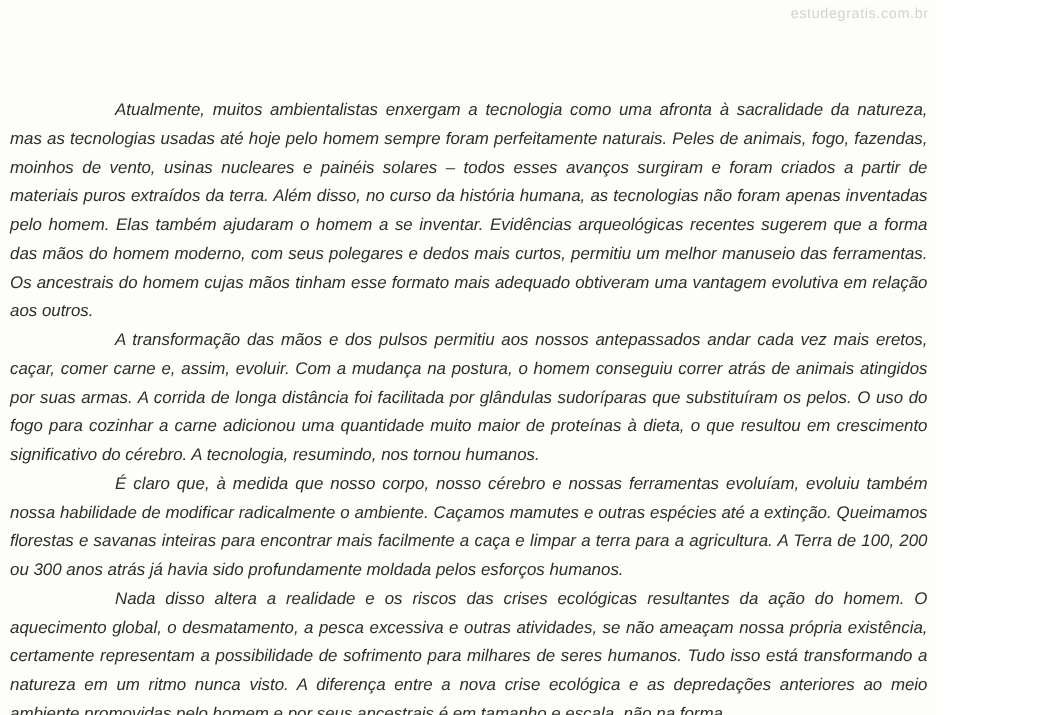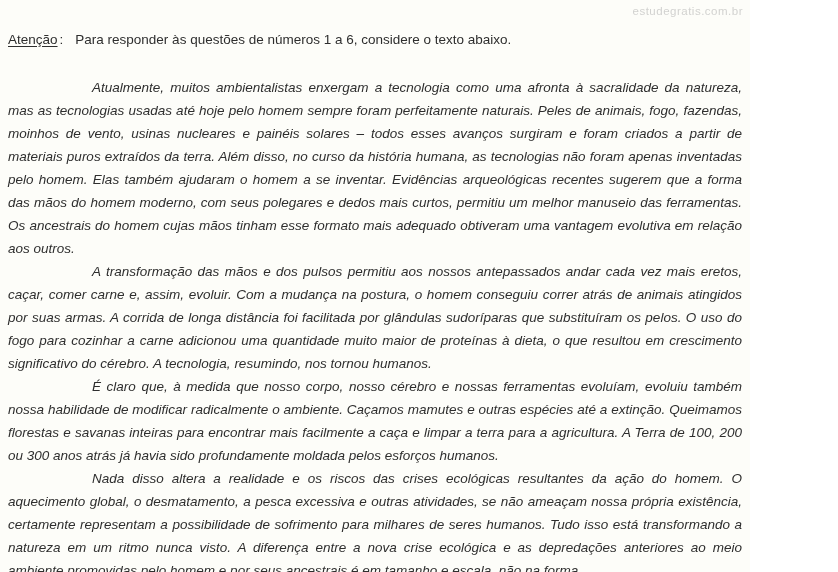--- a/index.html
+++ b/index.html
@@ -60,23 +60,20 @@
   }
   .attribution .source { font-weight: bold; }
 </style>
 </head>
 <body>
 
 <div class="page">
 
   <div class="watermark">estudegratis.com.br</div>
 
-  <div class="notice">
-    <span class="notice-label">Atenção</span><span>:</span><span class="notice-text">Para responder às questões de números 1 a 6, considere o texto abaixo.</span>
-  </div>
 
   <div class="article">
     <p>Atualmente, muitos ambientalistas enxergam a tecnologia como uma afronta à sacralidade da natureza, mas as tecnologias usadas até hoje pelo homem sempre foram perfeitamente naturais. Peles de animais, fogo, fazendas, moinhos de vento, usinas nucleares e painéis solares – todos esses avanços surgiram e foram criados a partir de materiais puros extraídos da terra. Além disso, no curso da história humana, as tecnologias não foram apenas inventadas pelo homem. Elas também ajudaram o homem a se inventar. Evidências arqueológicas recentes sugerem que a forma das mãos do homem moderno, com seus polegares e dedos mais curtos, permitiu um melhor manuseio das ferramentas. Os ancestrais do homem cujas mãos tinham esse formato mais adequado obtiveram uma vantagem evolutiva em relação aos outros.</p>
     <p>A transformação das mãos e dos pulsos permitiu aos nossos antepassados andar cada vez mais eretos, caçar, comer carne e, assim, evoluir. Com a mudança na postura, o homem conseguiu correr atrás de animais atingidos por suas armas. A corrida de longa distância foi facilitada por glândulas sudoríparas que substituíram os pelos. O uso do fogo para cozinhar a carne adicionou uma quantidade muito maior de proteínas à dieta, o que resultou em crescimento significativo do cérebro. A tecnologia, resumindo, nos tornou humanos.</p>
     <p>É claro que, à medida que nosso corpo, nosso cérebro e nossas ferramentas evoluíam, evoluiu também nossa habilidade de modificar radicalmente o ambiente. Caçamos mamutes e outras espécies até a extinção. Queimamos florestas e savanas inteiras para encontrar mais facilmente a caça e limpar a terra para a agricultura. A Terra de 100, 200 ou 300 anos atrás já havia sido profundamente moldada pelos esforços humanos.</p>
     <p>Nada disso altera a realidade e os riscos das crises ecológicas resultantes da ação do homem. O aquecimento global, o desmatamento, a pesca excessiva e outras atividades, se não ameaçam nossa própria existência, certamente representam a possibilidade de sofrimento para milhares de seres humanos. Tudo isso está transformando a natureza em um ritmo nunca visto. A diferença entre a nova crise ecológica e as depredações anteriores ao meio ambiente promovidas pelo homem e por seus ancestrais é em tamanho e escala, não na forma.</p>
 
     <div class="attribution">
       <span>(Michael Shellenberger e Ted Nordhaus, </span><span class="source">Veja</span><span>, 13 de junho de 2012, p. 103-104, com adaptações)</span>
     </div>

